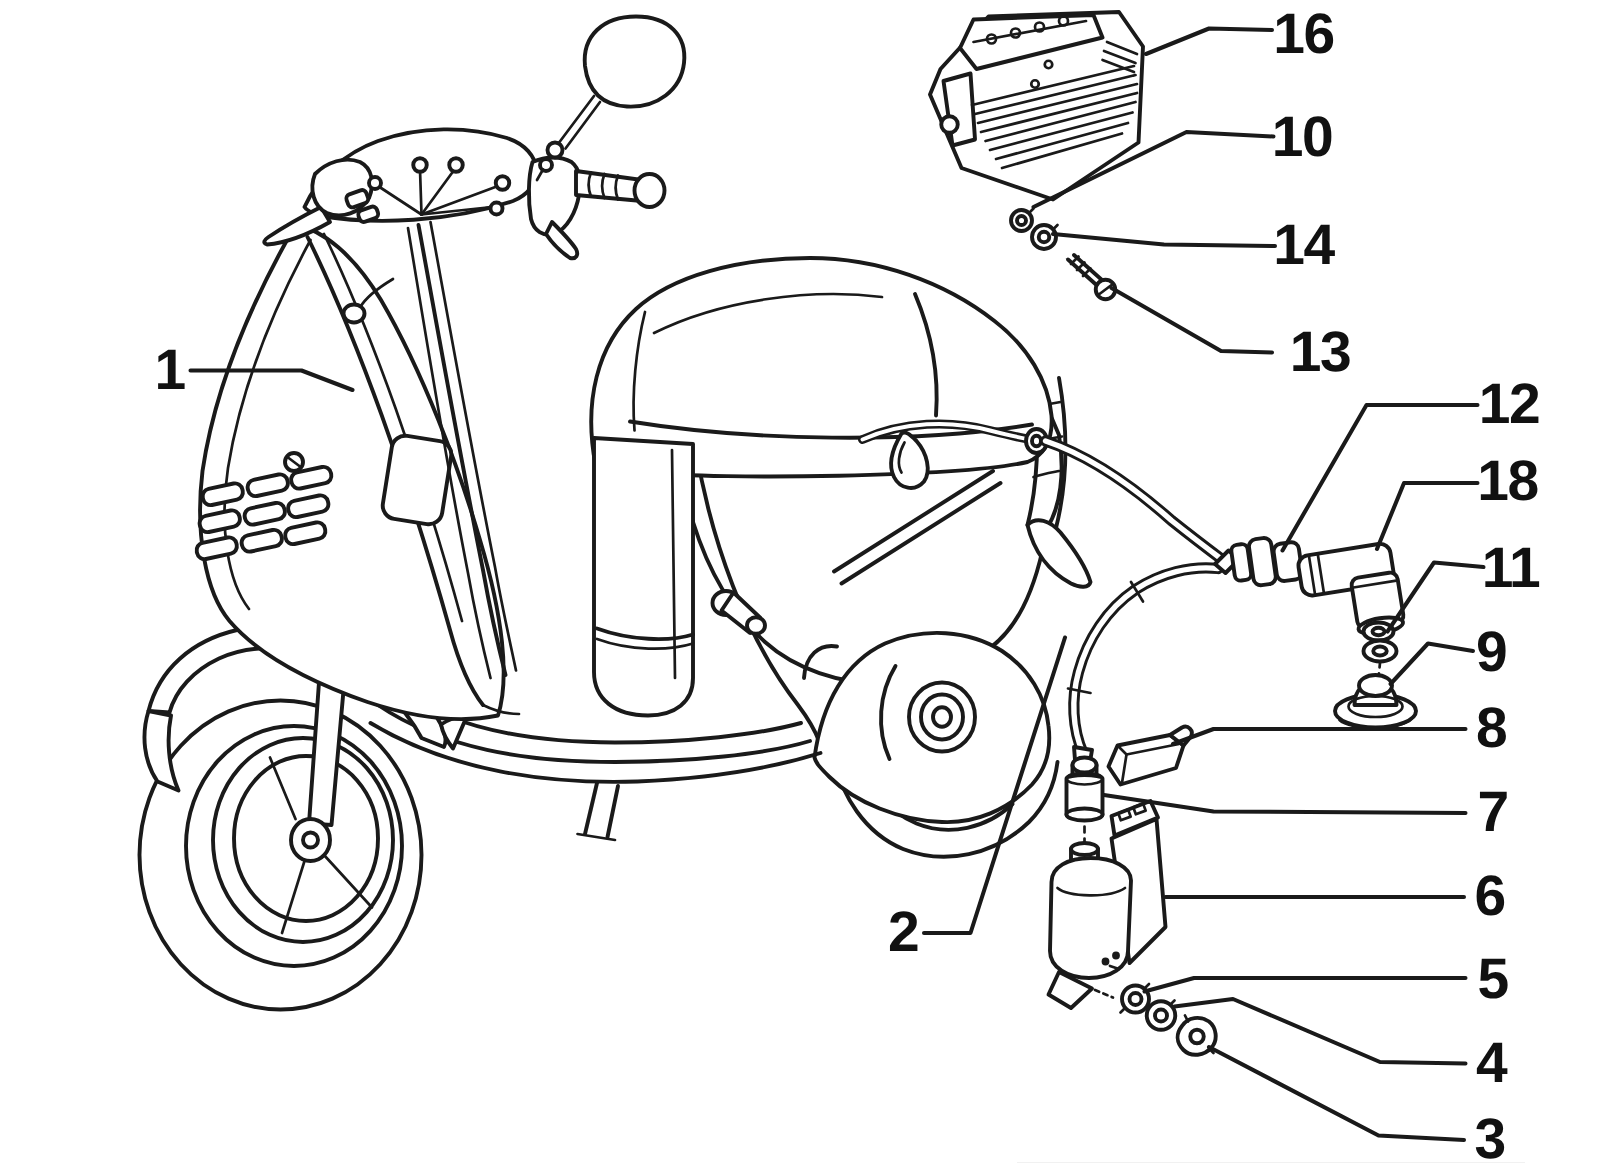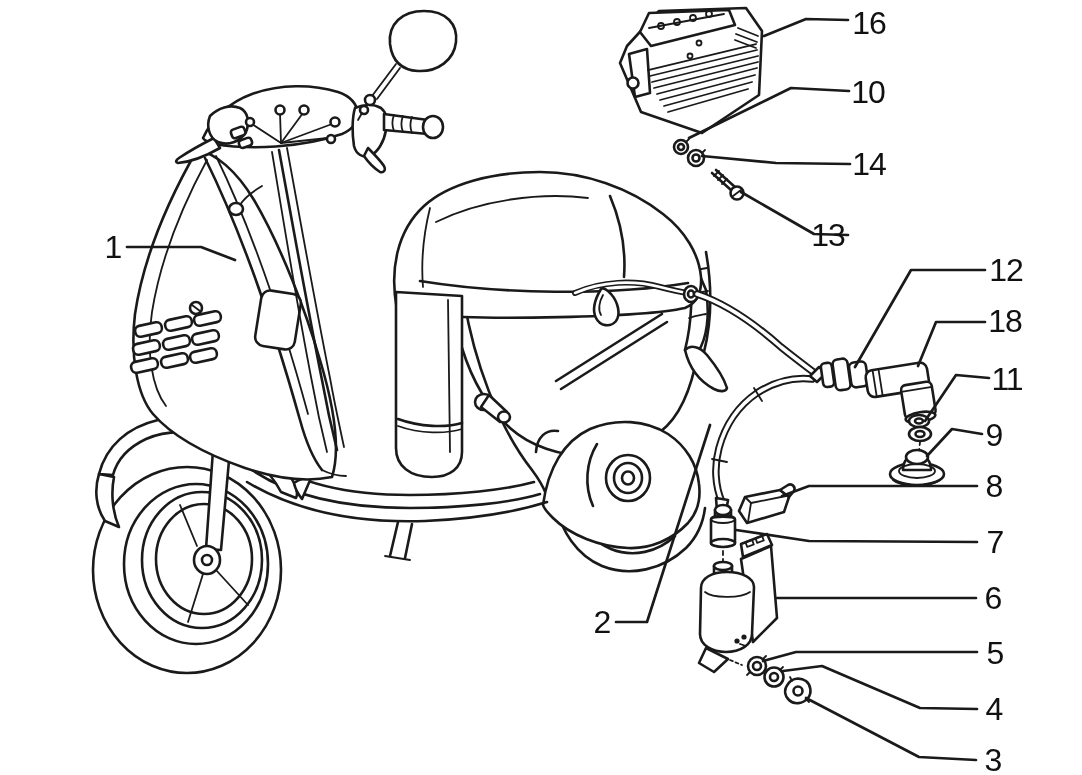--- a/index.html
+++ b/index.html
@@ -3,22 +3,22 @@
 <meta charset="utf-8">
 <style>
   html,body{margin:0;padding:0;background:#e8e8e8;}
   .stage{
     position:relative;width:1082px;height:775px;background:#ffffff;
     font-family:"Liberation Sans",sans-serif;overflow:hidden;
   }
   .stage svg{position:absolute;left:0;top:0;}
   .callout{
     position:absolute;transform:translate(-50%,-50%);
-    font-size:32px;line-height:1;color:#111111;letter-spacing:-1px;
-    user-select:none;white-space:nowrap;
+    font-size:38px;line-height:1;color:#111111;letter-spacing:-1px;
+    user-select:none;white-space:nowrap;font-weight:bold;
   }
   .art path,.art ellipse,.art circle,.art rect,.art polyline{
     stroke:#1a1a1a;stroke-width:2.6;fill:none;
     stroke-linecap:round;stroke-linejoin:round;
   }
   .art .w{fill:#ffffff;}
   .art .thin{stroke-width:1.8;}
   .art .cable-out{stroke-width:7.5;}
   .art .cable-in{stroke:#ffffff;stroke-width:3.6;}
   .art .wire-out{stroke-width:6;}
@@ -341,17 +341,17 @@
   <div class="callout" style="left:993px;top:760px">3</div>
   <div class="callout" style="left:994px;top:709px">4</div>
   <div class="callout" style="left:995px;top:653px">5</div>
   <div class="callout" style="left:993px;top:598px">6</div>
   <div class="callout" style="left:995px;top:542px">7</div>
   <div class="callout" style="left:994px;top:486px">8</div>
   <div class="callout" style="left:994px;top:435px">9</div>
   <div class="callout" style="left:1007px;top:379px">11</div>
   <div class="callout" style="left:1005px;top:321px">18</div>
   <div class="callout" style="left:1006px;top:270px">12</div>
-  <div class="callout" style="left:828px;top:235px">13</div>
+  <div class="callout" style="left:880px;top:235px">13</div>
   <div class="callout" style="left:869px;top:164px">14</div>
   <div class="callout" style="left:868px;top:92px">10</div>
   <div class="callout" style="left:869px;top:23px">16</div>
 </div>
 
 </body></html>

